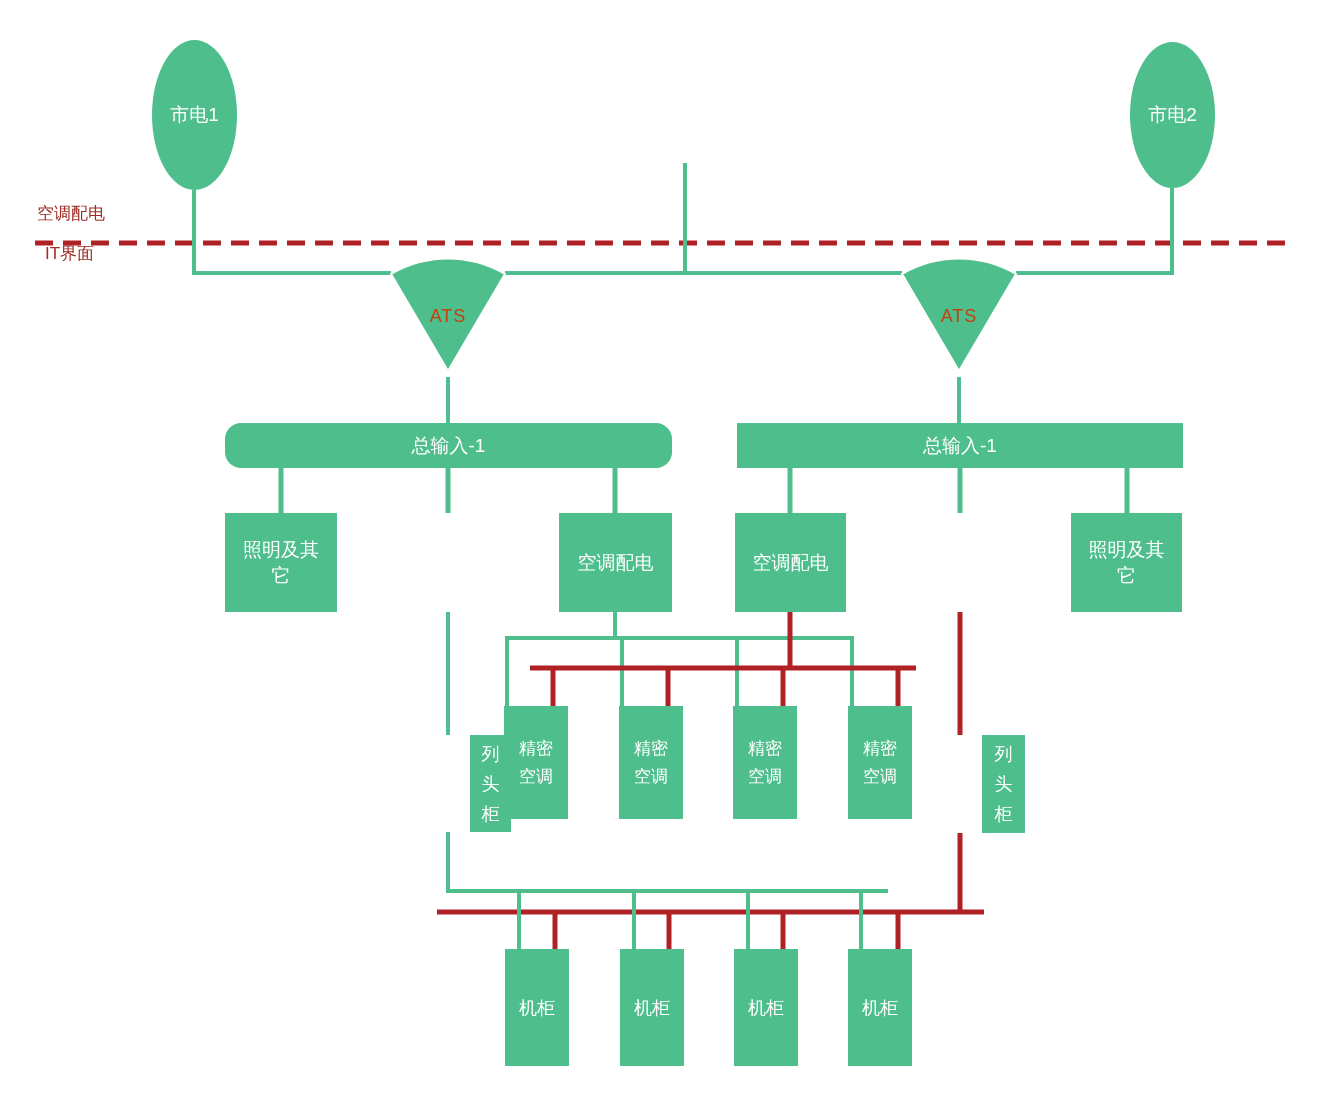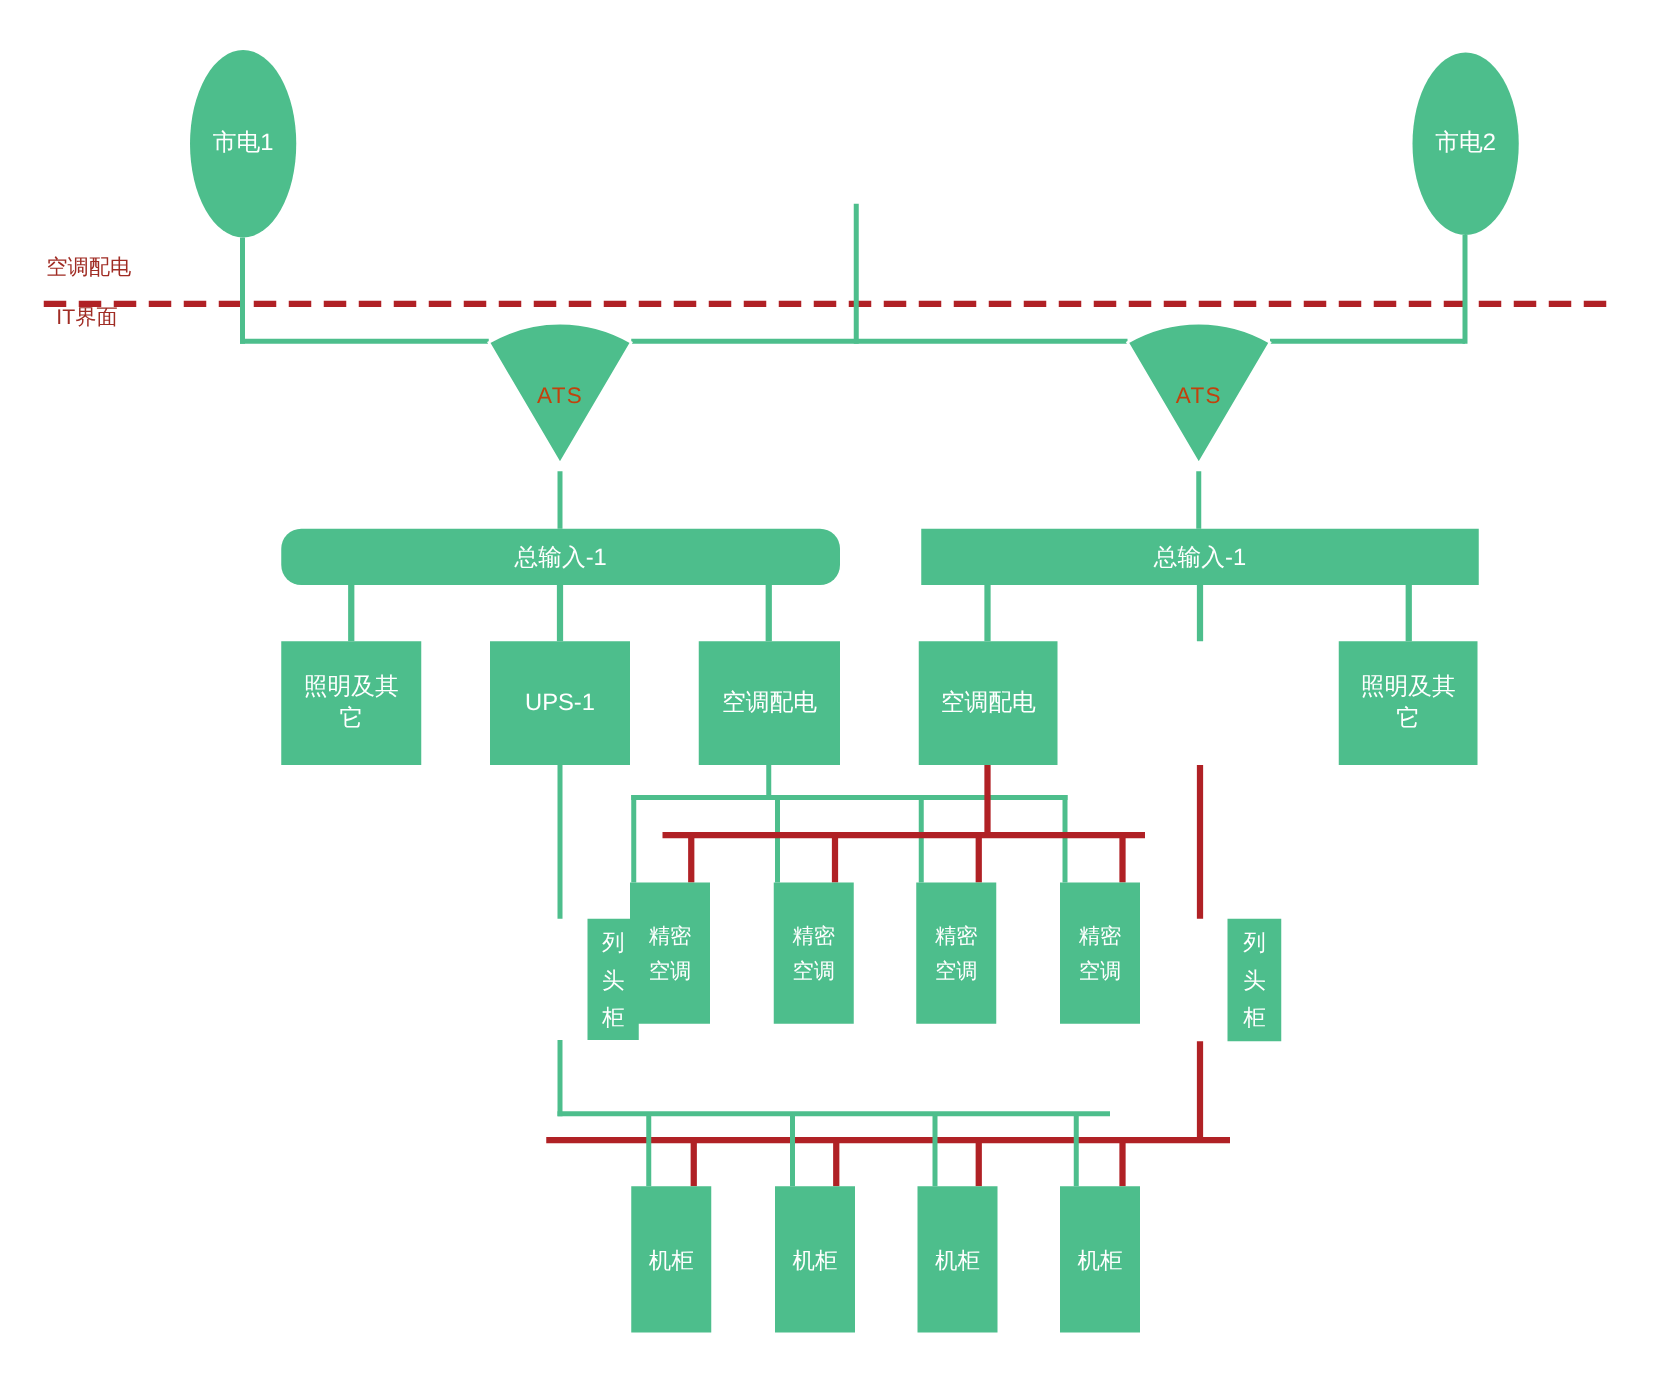--- a/index.html
+++ b/index.html
@@ -131,21 +131,20 @@
   <div class="node ellipse n-mains1">市电1</div>
   <div class="node ellipse n-mains2">市电2</div>
 
   <div class="ats-label ats1-label">ATS</div>
   <div class="ats-label ats2-label">ATS</div>
 
   <div class="node bar n-bar1">总输入-1</div>
   <div class="node bar n-bar2">总输入-1</div>
 
   <div class="node box n-lighting1">照明及其它</div>
-  <div class="node box n-ups1">UPS-1</div>
   <div class="node box n-ac1">空调配电</div>
   <div class="node box n-ac2">空调配电</div>
   <div class="node box n-lighting2">照明及其它</div>
 
   <div class="node vtext n-cab1">
     <div class="inner">列头柜</div>
   </div>
   <div class="node vtext n-cab2">
     <div class="inner">列头柜</div>
   </div>

